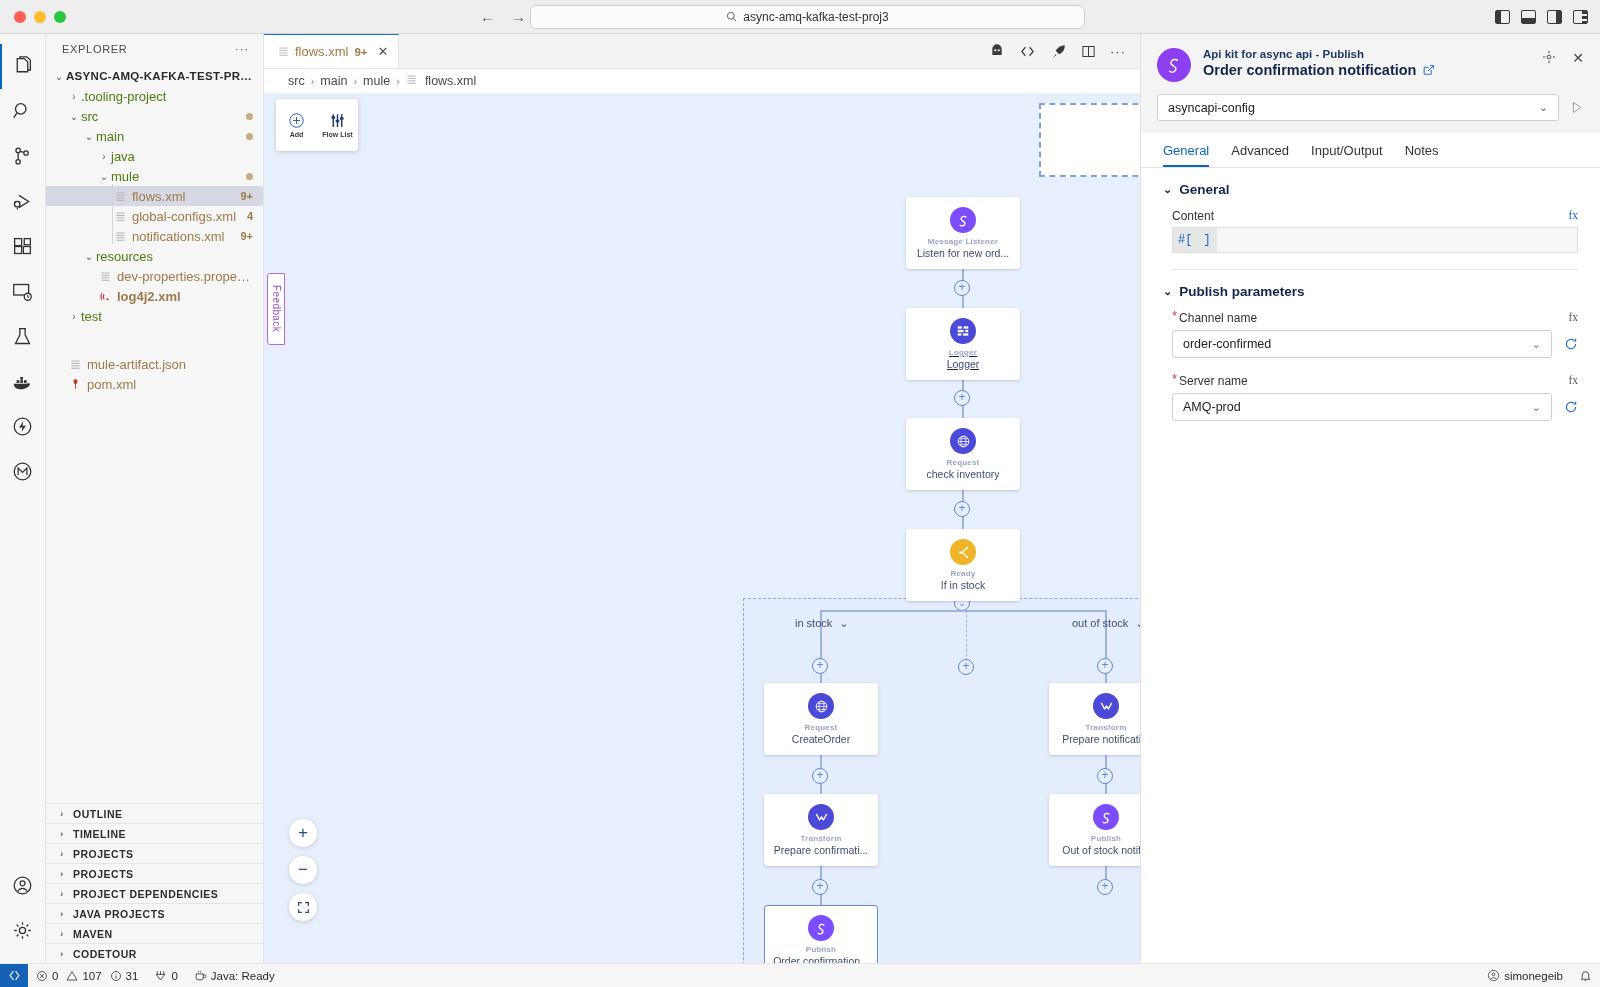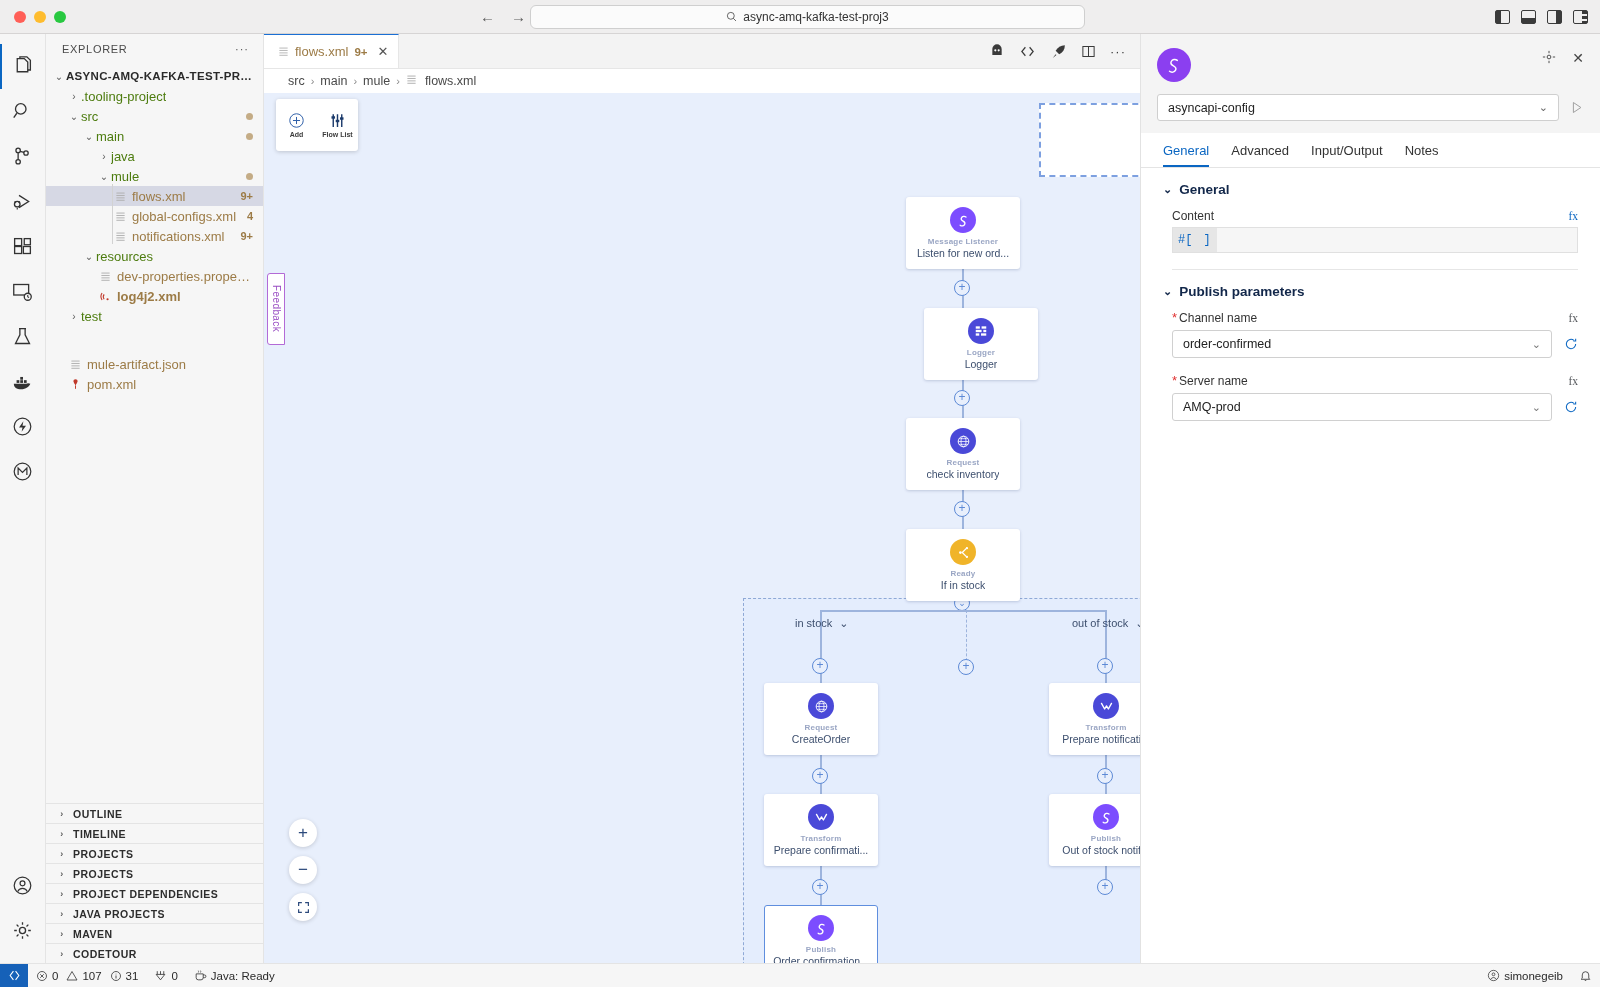--- a/index.html
+++ b/index.html
@@ -144,21 +144,21 @@
   .pp-play { color: #a0a0a0; font-size: 14px; }
 
   .pp-tabs { display: flex; gap: 22px; padding: 10px 22px 0 22px; border-bottom: 1px solid #e4e4e4; }
   .pp-tab { font-size: 13px; color: #333; padding-bottom: 7px; }
   .pp-tab.active { color: #0a66c2; border-bottom: 2px solid #0a66c2; }
 
   .pp-body { padding: 14px 22px 0 22px; overflow: hidden; }
   .grp-title { display: flex; align-items: center; gap: 7px; font-size: 13.5px; font-weight: 700; color: #12274a; margin-bottom: 12px; }
   .grp-title .cv { font-size: 11px; color: #12274a; }
   .fld { margin-bottom: 4px; padding-left: 9px; }
-  .fld-lbl { font-size: 12px; color: #333; display: flex; align-items: center; }
+  .fld-lbl { font-size: 12px; color: #333; display: flex; align-items: flex-start; }
   .req { color: #e03131; margin-right: 2px; font-size: 13px; line-height: 10px; }
   .fx { margin-left: auto; font-size: 11.5px; color: #0a66c2; font-family: "Liberation Serif", serif; }
   .fx.grey { color: #55585c; }
   .expr-row { display: flex; align-items: stretch; margin-top: 4px; }
   .expr { flex: 1; display: flex; align-items: center; background: #f6f6f6; border: 1px solid #e0e0e0; height: 26px; }
   .expr .hash { padding: 0 5px; color: #0a66c2; font-size: 12px; font-family: "Liberation Mono", monospace; background: #e6e6e6; height: 100%; display: flex; align-items: center; }
   .expr .val { padding-left: 9px; background: #fff; flex: 1; height: 100%; display: flex; align-items: center;
                color: #c77400; font-size: 12.5px; }
   .expr .close { padding: 0 6px; color: #0a66c2; font-size: 12px; font-family: "Liberation Mono", monospace; background: #e6e6e6; height: 100%; display: flex; align-items: center; }
   .hr { border-top: 1px solid #e6e6e6; margin: 16px 0 14px 9px; }
@@ -577,21 +577,21 @@
         <div id="nodes">
             <div class="node" style="left: 642px; top: 104px;">
               <div class="n-ic" style="background:#7c4dff">
                 <svg width="15" height="15" viewBox="0 0 24 24">
                   <path d="M16 6.5c-2.5-2-6-1.2-7.3 1.3-1.2 2.3.3 4 2.6 5.2 2.3 1.2 3.8 2.9 2.6 5.2-1.3 2.5-4.8 3.3-7.3 1.3" fill="none" stroke="#fff" stroke-width="2" stroke-linecap="round"></path>
                 </svg>
               </div>
               <div class="n-type">Message Listener</div>
               <div class="n-name">Listen for new ord...</div>
             </div>
-            <div class="node" style="left: 660px; top: 215px;">
+            <div class="node" style="left: 642px; top: 215px; text-decoration: underline;">
               <div class="n-ic" style="background:#4a49d8">
                 <svg width="14" height="14" viewBox="0 0 24 24">
                   <rect x="3" y="4" width="7" height="4" fill="#fff"></rect>
                   <rect x="13" y="4" width="8" height="4" fill="#fff"></rect>
                   <rect x="3" y="10" width="10" height="4" fill="#fff"></rect>
                   <rect x="16" y="10" width="5" height="4" fill="#fff"></rect>
                   <rect x="3" y="16" width="6" height="4" fill="#fff"></rect>
                   <rect x="12" y="16" width="9" height="4" fill="#fff"></rect>
                 </svg>
               </div>
@@ -672,20 +672,30 @@
       </div>
     </div>
 
     <div class="props">
       <div class="pp-head">
         <div class="pp-title-row">
           <div class="pp-logo">
             <svg width="20" height="20" viewBox="0 0 24 24">
               <path d="M16 6.5c-2.5-2-6-1.2-7.3 1.3-1.2 2.3.3 4 2.6 5.2 2.3 1.2 3.8 2.9 2.6 5.2-1.3 2.5-4.8 3.3-7.3 1.3" fill="none" stroke="#fff" stroke-width="1.7" stroke-linecap="round"></path>
             </svg>
+          </div>
+          <div>
+            <div class="pp-sub">Api kit for async api - Publish</div>
+            <div class="pp-main">
+              <span>Order confirmation notification</span>
+              <svg width="13" height="13" viewBox="0 0 24 24">
+                <path d="M4 6h8M4 6v13h13v-8" fill="none" stroke="#1a6fd4" stroke-width="1.8"></path>
+                <path d="M11 13L21 3M15 3h6v6" fill="none" stroke="#1a6fd4" stroke-width="1.8"></path>
+              </svg>
+            </div>
           </div>
           <div class="pp-head-icons">
             <svg width="14" height="14" viewBox="0 0 24 24">
               <circle cx="12" cy="12" r="3.2" fill="none" stroke="#444" stroke-width="1.6"></circle>
               <path d="M12 1.5v4M12 18.5v4M1.5 12h4M18.5 12h4" stroke="#444" stroke-width="1.6"></path>
             </svg>
             <span>✕</span>
           </div>
         </div>
         <div class="pp-cfgrow">

